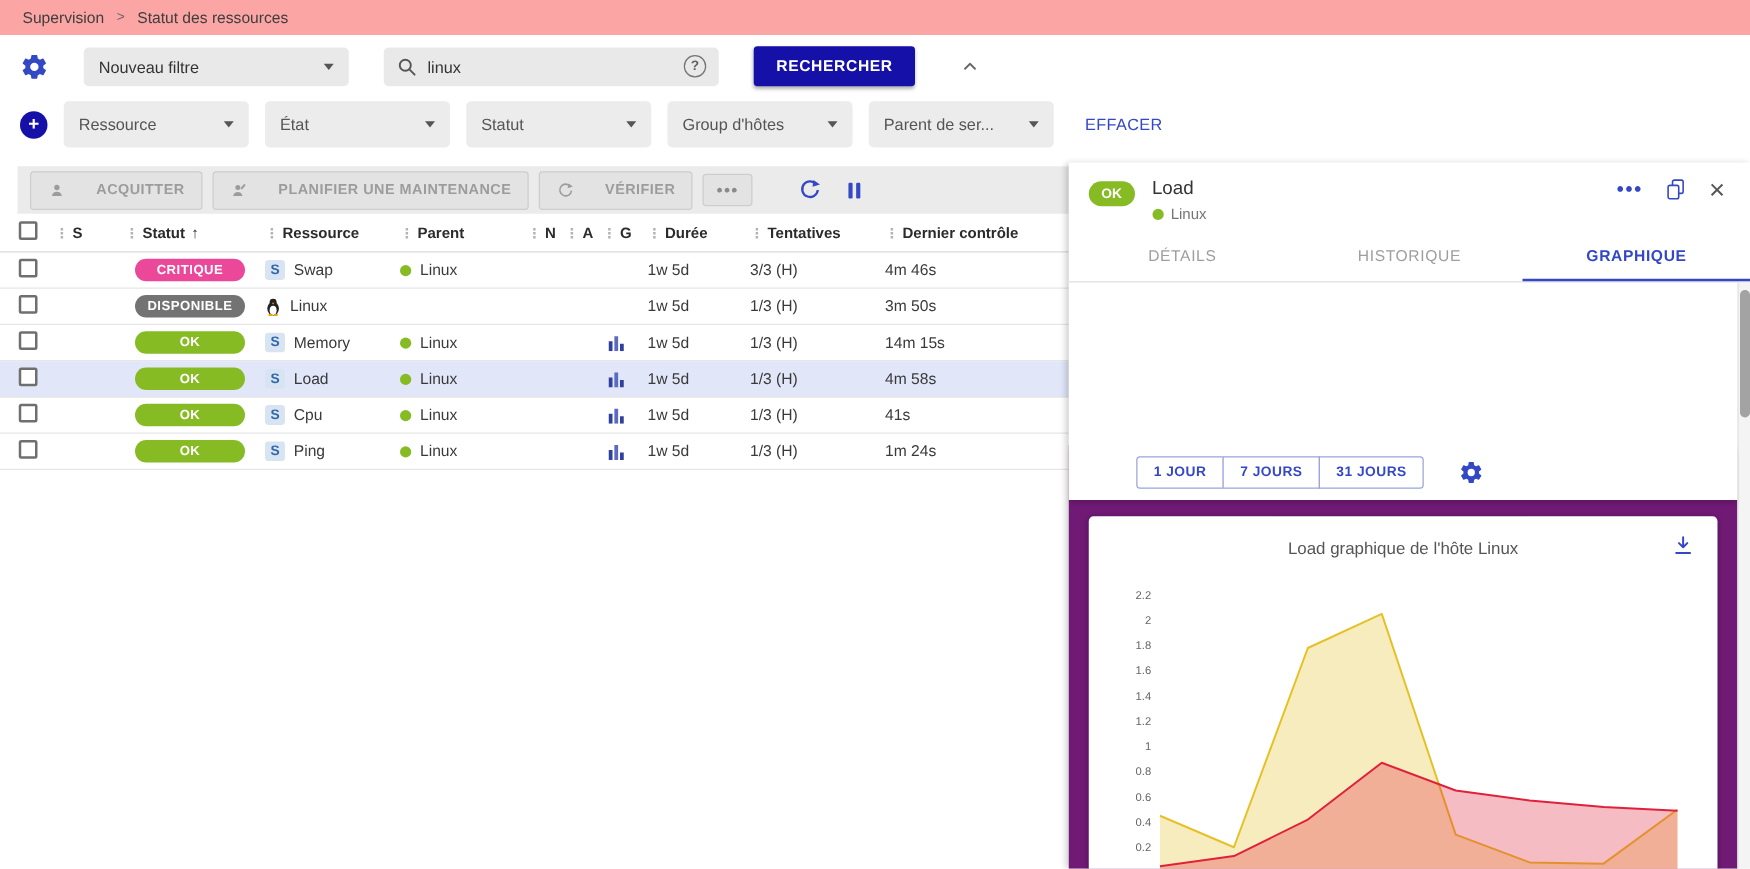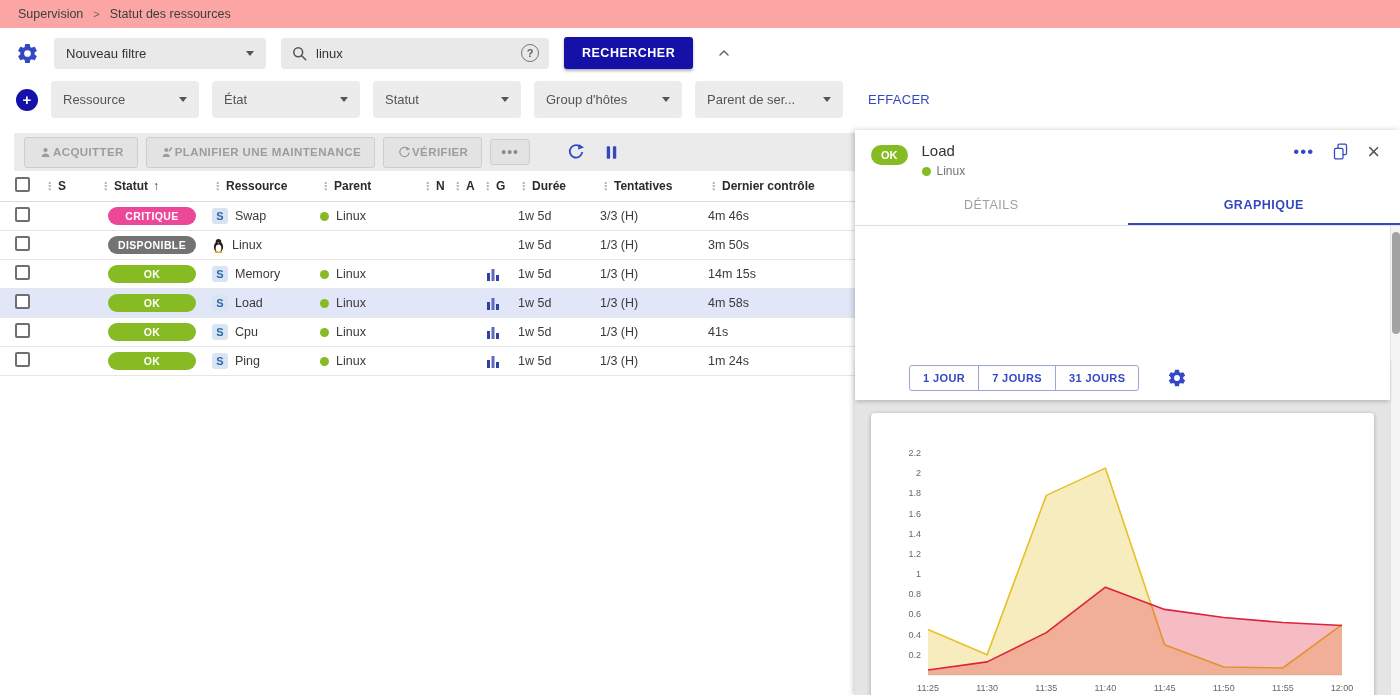--- a/index.html
+++ b/index.html
@@ -5,38 +5,38 @@
   *{margin:0;padding:0;box-sizing:border-box;}
   html,body{width:1400px;height:695px;overflow:hidden;}
   body{font-family:"Liberation Sans","DejaVu Sans",sans-serif;font-size:13px;color:#333;background:#fff;position:relative;}
   svg{display:block;}
 
   
   .topbar{height:28px;background:#fca5a5;display:flex;align-items:center;gap:10px;padding:0 18px;font-size:12.5px;color:#3e3e3e;}
   .topbar .bc-sep{color:#666;font-size:11px;}
 
   
-  .frow1{display:flex;align-items:center;gap:15px;padding:9px 16px 4px;background:#fff;}
+  .frow1{display:flex;align-items:center;gap:28px;padding:9px 16px 4px;background:#fff;}
   .saved-filter{width:212px;height:31px;background:#e9e9e9;border-radius:4px;display:flex;align-items:center;justify-content:space-between;padding:0 12px;color:#333;cursor:pointer;}
   .searchbox{width:268px;height:31px;background:#e9e9e9;border-radius:4px;display:flex;align-items:center;gap:8px;padding:0 10px;}
   .searchbox input{border:none;background:transparent;outline:none;flex:1;font:13px "Liberation Sans",sans-serif;color:#333;}
   .help{width:18px;height:18px;border:1.5px solid #757575;border-radius:50%;color:#616161;font-size:11px;font-weight:bold;display:flex;align-items:center;justify-content:center;flex:none;}
   .search-btn{background:#1511a8;color:#fff;border:none;font:bold 12.5px "Liberation Sans",sans-serif;letter-spacing:.5px;padding:9px 18px;border-radius:3px;box-shadow:0 2px 3px rgba(0,0,0,.3);cursor:pointer;}
   .collapse{margin-left:8px;cursor:pointer;}
 
   .frow2{display:flex;align-items:center;gap:13px;padding:8px 16px 14px;background:#fff;}
   .plus-btn{width:22px;height:22px;border-radius:50%;background:#1511a8;color:#fff;font-size:15px;font-weight:bold;display:flex;align-items:center;justify-content:center;cursor:pointer;flex:none;}
   .chip{width:148px;height:37px;background:#ececec;border-radius:4px;display:flex;align-items:center;justify-content:space-between;padding:0 12px;color:#555;font-size:13px;cursor:pointer;flex:none;white-space:nowrap;overflow:hidden;}
   .caret{width:0;height:0;border-left:4.5px solid transparent;border-right:4.5px solid transparent;border-top:5px solid #555;flex:none;margin-left:6px;}
   .clear-link{color:#3448c5;font-size:13px;letter-spacing:.3px;margin-left:12px;cursor:pointer;}
 
   
   .left{position:absolute;top:130px;left:0;width:855px;bottom:0;background:#fff;}
   .toolbar{margin:3px 0 0 14px;height:38px;background:#ebebeb;display:flex;align-items:center;gap:8px;padding:0 10px;}
-  .tbtn{background:#e3e3e3;border:1px solid #cdcdcd;border-radius:3px;color:#9c9c9c;font:bold 11.5px "Liberation Sans",sans-serif;letter-spacing:.4px;padding:7px 13px;display:flex;align-items:center;gap:0;white-space:nowrap;}
+  .tbtn{background:#e3e3e3;border:1px solid #cdcdcd;border-radius:3px;color:#9c9c9c;font:bold 11.5px "Liberation Sans",sans-serif;letter-spacing:.4px;padding:7px 13px;display:flex;align-items:center;gap:24px;white-space:nowrap;}
   .more-btn{background:#e3e3e3;border:1px solid #cdcdcd;border-radius:3px;color:#8a8a8a;font-size:14px;line-height:1;padding:5px 10px;letter-spacing:1px;cursor:pointer;}
   .refresh-btn{margin-left:28px;cursor:pointer;}
   .pause-btn{margin-left:8px;cursor:pointer;}
 
   .thead,.trow{display:grid;grid-template-columns:44px 56px 112px 108px 102px 30px 30px 36px 82px 108px 1fr;align-items:center;}
   .thead{height:31px;border-bottom:1px solid #dcdcdc;font-weight:bold;font-size:12px;color:#2b2b2b;}
   .trow{height:29px;border-bottom:1px solid #e6e6e6;font-size:12.5px;color:#3a3a3a;cursor:pointer;}
   .trow.selected{background:#e1e6f9;}
   .cb{width:15px;height:15px;border:2px solid #6f6f6f;border-radius:2px;display:inline-block;margin-left:15px;background:#fff;cursor:pointer;}
   .hcell{display:flex;align-items:center;gap:3px;cursor:pointer;}
@@ -56,21 +56,21 @@
   .pbadge{background:#87bb23;color:#fff;font-size:11px;font-weight:bold;border-radius:11px;padding:4px 10px;margin-top:3px;flex:none;}
   .ptitle-block{margin-left:14px;}
   .ptitle{font-size:15px;color:#333;}
   .psub{display:flex;align-items:center;gap:6px;margin-top:5px;font-size:12px;color:#757575;}
   .pactions{margin-left:auto;display:flex;align-items:center;gap:18px;}
   .pmore{color:#3448c5;font-size:17px;letter-spacing:1px;cursor:pointer;line-height:1;}
   .pclose{color:#555;font-size:22px;line-height:.8;cursor:pointer;}
   .tabs{display:flex;border-bottom:1px solid #e0e0e0;height:40px;}
   .tab{flex:1;display:flex;align-items:center;justify-content:center;font-size:12.5px;letter-spacing:.5px;color:#9e9e9e;border-bottom:2px solid transparent;cursor:pointer;}
   .tab.active{color:#3448c5;border-bottom-color:#3448c5;font-weight:bold;}
-  .pbody{position:absolute;top:226px;left:0;right:10px;bottom:0;background:#e5e5e5;}
+  .pbody{position:absolute;top:226px;left:0;right:10px;bottom:0;background:#701a75;}
   .range-row{display:flex;align-items:center;gap:20px;padding:9px 14px 9px 54px;background:#fff;box-shadow:0 3px 4px -1px rgba(0,0,0,.18);position:relative;z-index:2;}
   .btn-group{display:flex;}
   .range-btn{border:1px solid #9aa4dd;color:#3448c5;background:#fff;font:bold 11px "Liberation Sans",sans-serif;letter-spacing:.4px;padding:6px 13px;margin-left:-1px;cursor:pointer;}
   .range-btn:first-child{border-radius:3px 0 0 3px;margin-left:0;}
   .range-btn:last-child{border-radius:0 3px 3px 0;}
   .datebox{border:1px solid #8f9ade;border-radius:16px;display:flex;align-items:center;gap:7px;padding:3px 14px 3px 7px;color:#3448c5;font-size:10px;line-height:1.35;cursor:pointer;white-space:nowrap;}
   .pgear{margin-left:8px;cursor:pointer;}
   .card{margin:13px 16px 0;height:400px;background:#fff;border-radius:4px;box-shadow:0 1px 4px rgba(0,0,0,.3);display:flex;flex-direction:column;padding:10px 10px 8px;}
   .card-head{position:relative;text-align:center;padding-top:8px;}
   .card-title{font-size:13.5px;color:#555;}
@@ -407,38 +407,48 @@
               <rect x="8.5" y="2.5" width="12" height="15" rx="2" fill="none" stroke="#3448c5" stroke-width="1.8"></rect>
               <rect x="3.5" y="8.5" width="12" height="15" rx="2" fill="#fff" stroke="#3448c5" stroke-width="1.8"></rect>
             </svg>
         </span>
         <span class="pclose">×</span>
       </div>
     </div>
 
     <div class="tabs">
         <div class="tab">DÉTAILS</div>
+        <div class="tab">HISTORIQUE</div>
         <div class="tab active">GRAPHIQUE</div>
       </div>
 
     <div class="pbody">
       <div class="range-row">
         <div class="btn-group">
             <button class="range-btn">1 JOUR</button>
             <button class="range-btn">7 JOURS</button>
             <button class="range-btn">31 JOURS</button>
           </div>
         <span class="pgear">
           <svg width="20" height="20" viewBox="0 0 24 24">
               <path fill="#3448c5" d="M19.4 13c.04-.33.06-.66.06-1s-.02-.67-.06-1l2.1-1.6c.2-.15.25-.42.13-.64l-2-3.46c-.12-.22-.38-.3-.6-.22l-2.5 1c-.52-.4-1.08-.73-1.7-.98l-.38-2.65C14.4 2.2 14.2 2 13.95 2h-4c-.24 0-.44.2-.48.44l-.38 2.66c-.6.25-1.17.58-1.69.98l-2.49-1c-.23-.09-.49 0-.61.22l-2 3.46c-.12.22-.07.49.12.64L4.53 11c-.04.33-.07.66-.07 1s.03.67.07 1l-2.11 1.6c-.2.15-.25.42-.12.64l2 3.46c.12.22.37.3.6.22l2.5-1c.52.4 1.08.73 1.69.98l.38 2.66c.04.24.24.44.48.44h4c.25 0 .45-.2.49-.44l.37-2.66c.62-.25 1.18-.58 1.7-.98l2.49 1c.23.09.49 0 .61-.22l2-3.46c.12-.22.07-.49-.13-.64L19.4 13zM12 15.5A3.5 3.5 0 1 1 12 8.5a3.5 3.5 0 0 1 0 7z"></path>
             </svg>
         </span>
       </div>
 
       <div class="card">
+        <div class="card-head">
+          <span class="card-title">Load graphique de l'hôte Linux</span>
+          <span class="dl-btn">
+            <svg width="19" height="19" viewBox="0 0 24 24">
+                <path d="M12 3.5v10M7.8 9.5l4.2 4.2 4.2-4.2" fill="none" stroke="#3448c5" stroke-width="2" stroke-linecap="round" stroke-linejoin="round"></path>
+                <path d="M5 19.5h14" stroke="#3448c5" stroke-width="2" stroke-linecap="round"></path>
+              </svg>
+          </span>
+        </div>
         <svg id="chart-svg" width="470" height="258" viewBox="0 0 470 258">
             <line x1="40" y1="232" x2="454" y2="232" stroke="#e0e0e0" stroke-width="1"></line>
             <polygon points="40,186.5909090909091 99.14285714285714,211.8181818181818 158.28571428571428,52.38181818181818 217.42857142857142,25.136363636363672 276.57142857142856,201.72727272727272 335.7142857142857,223.92727272727274 394.85714285714283,224.93636363636364 454,181.54545454545453 454,232 40,232" fill="#e6c126" fill-opacity="0.3"></polygon>
             <polyline points="40,186.5909090909091 99.14285714285714,211.8181818181818 158.28571428571428,52.38181818181818 217.42857142857142,25.136363636363672 276.57142857142856,201.72727272727272 335.7142857142857,223.92727272727274 394.85714285714283,224.93636363636364 454,181.54545454545453" fill="none" stroke="#e6c126" stroke-width="1.6" stroke-linejoin="round"></polyline>
             <polygon points="40,226.95454545454547 99.14285714285714,218.88181818181818 158.28571428571428,189.61818181818182 217.42857142857142,144.2090909090909 276.57142857142856,166.4090909090909 335.7142857142857,174.4818181818182 394.85714285714283,179.52727272727273 454,182.55454545454546 454,232 40,232" fill="#e0213c" fill-opacity="0.3"></polygon>
             <polyline points="40,226.95454545454547 99.14285714285714,218.88181818181818 158.28571428571428,189.61818181818182 217.42857142857142,144.2090909090909 276.57142857142856,166.4090909090909 335.7142857142857,174.4818181818182 394.85714285714283,179.52727272727273 454,182.55454545454546" fill="none" stroke="#e0213c" stroke-width="1.6" stroke-linejoin="round"></polyline>
             <text x="33" y="214.8181818181818" text-anchor="end" font-size="9" fill="#666" font-family="Liberation Sans, sans-serif">0.2</text>
             <text x="33" y="194.63636363636363" text-anchor="end" font-size="9" fill="#666" font-family="Liberation Sans, sans-serif">0.4</text>
             <text x="33" y="174.45454545454547" text-anchor="end" font-size="9" fill="#666" font-family="Liberation Sans, sans-serif">0.6</text>
             <text x="33" y="154.27272727272728" text-anchor="end" font-size="9" fill="#666" font-family="Liberation Sans, sans-serif">0.8</text>

